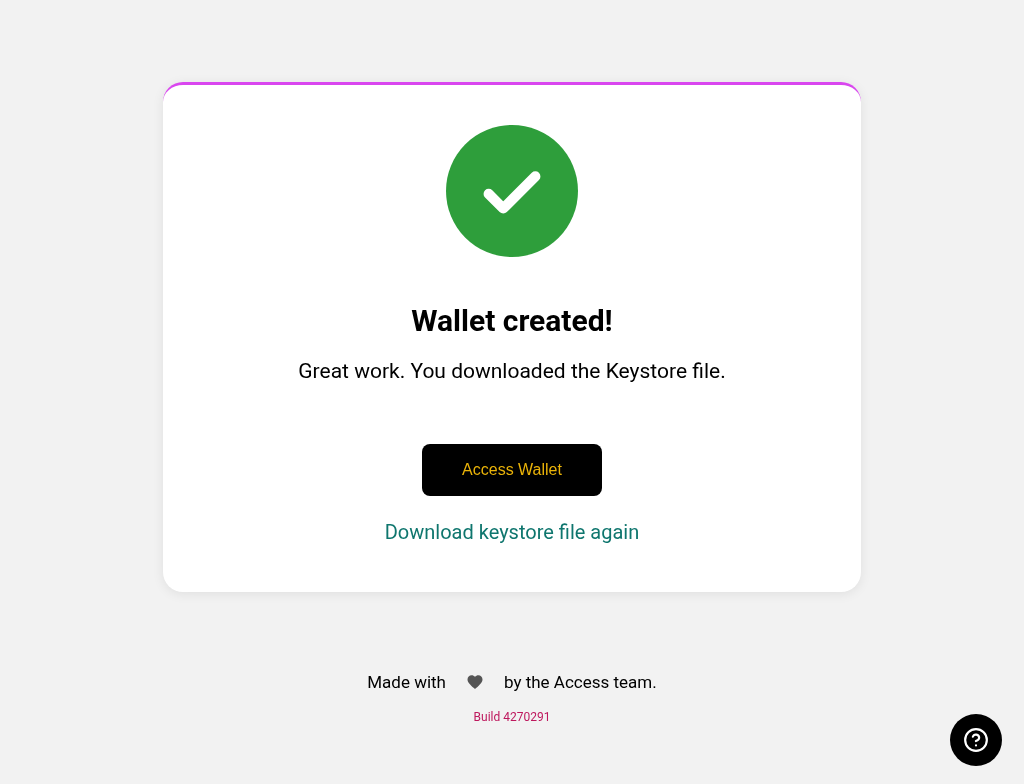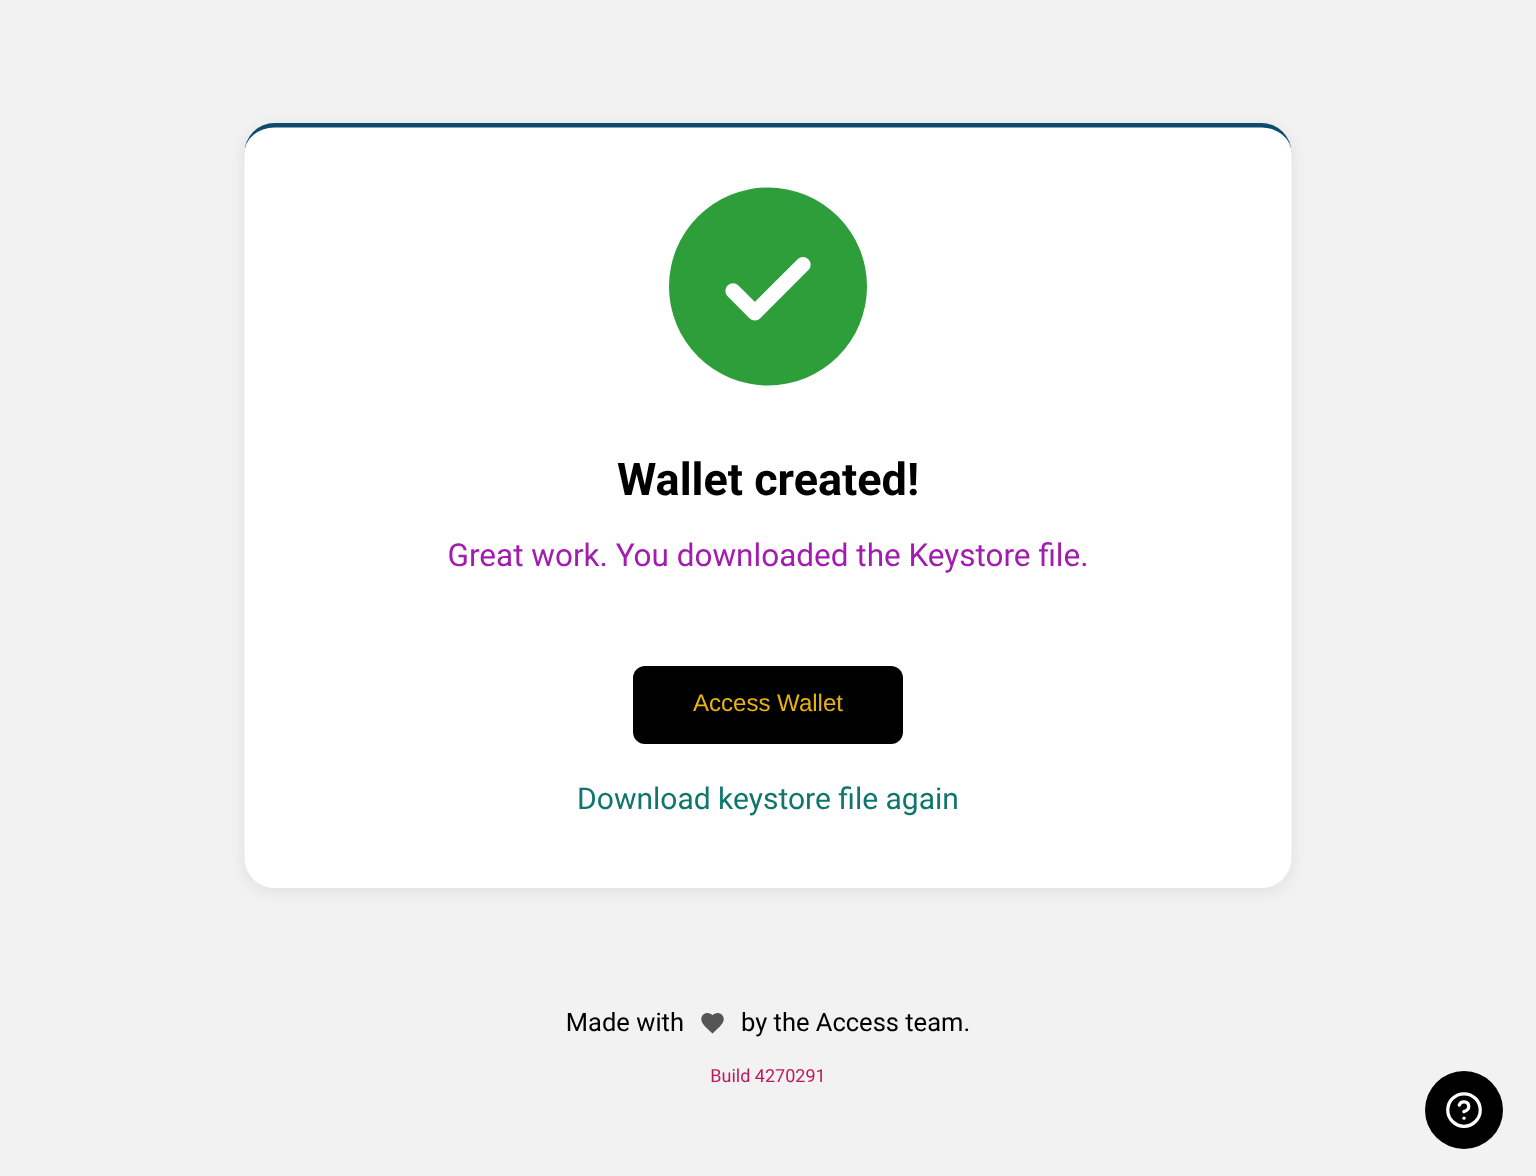--- a/index.html
+++ b/index.html
@@ -17,21 +17,21 @@
       flex-direction: column;
       align-items: center;
       position: relative;
     }
     
     .card {
       width: 698px;
       margin-top: 82px;
       background-color: #ffffff;
       border-radius: 20px;
-      border-top: 3px solid #0c4a6e;
+      border-top: 3px solid #d946ef;
       box-shadow: 0 2px 12px rgba(0, 0, 0, 0.08);
       padding: 40px 60px 48px 60px;
       text-align: center;
       display: flex;
       flex-direction: column;
       align-items: center;
     }
     
     .check-circle {
       width: 132px;
@@ -52,21 +52,21 @@
     .title {
       font-size: 30px;
       font-weight: 700;
       color: #000000;
       margin-bottom: 18px;
     }
     
     .subtitle {
       font-size: 21px;
       font-weight: 400;
-      color: #a21caf;
+      color: #000000;
       line-height: 1.5;
       margin-bottom: 56px;
     }
     
     .primary-button {
       background-color: #000000;
       color: #eab308;
       border: none;
       border-radius: 8px;
       padding: 17px 40px;
@@ -89,21 +89,21 @@
       margin-top: 80px;
       text-align: center;
     }
     
     .footer-main {
       font-size: 17px;
       color: #000000;
       display: flex;
       align-items: center;
       justify-content: center;
-      gap: 10px;
+      gap: 20px;
     }
     
     .heart-icon {
       display: inline-block;
       width: 18px;
       height: 18px;
     }
     
     .footer-build {
       font-size: 12px;

